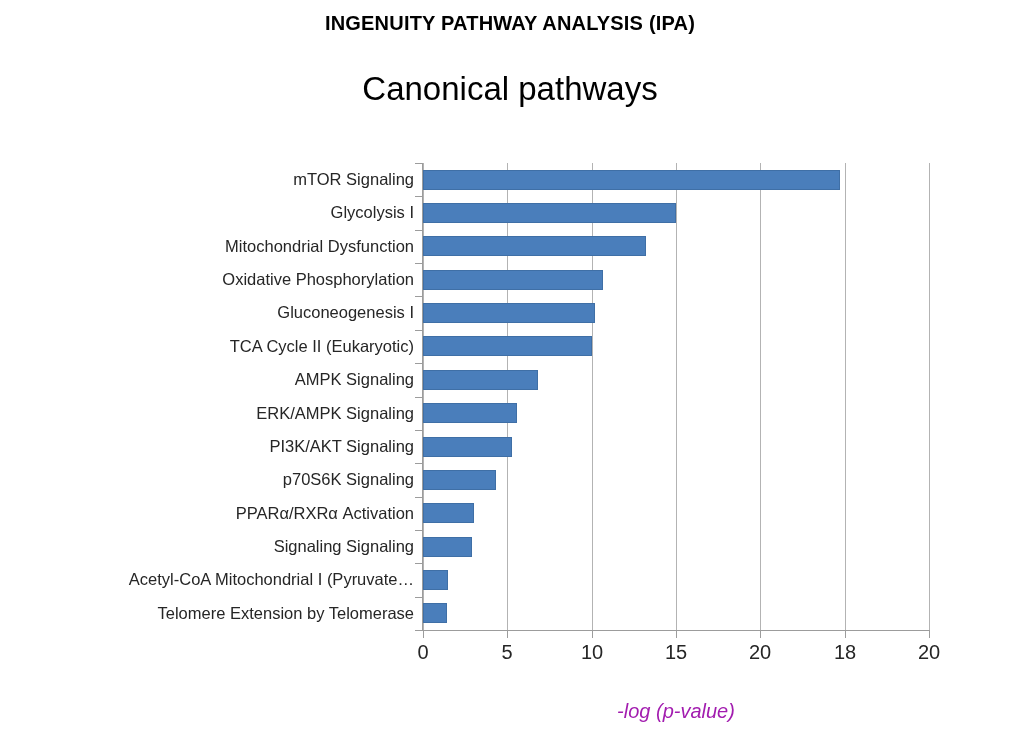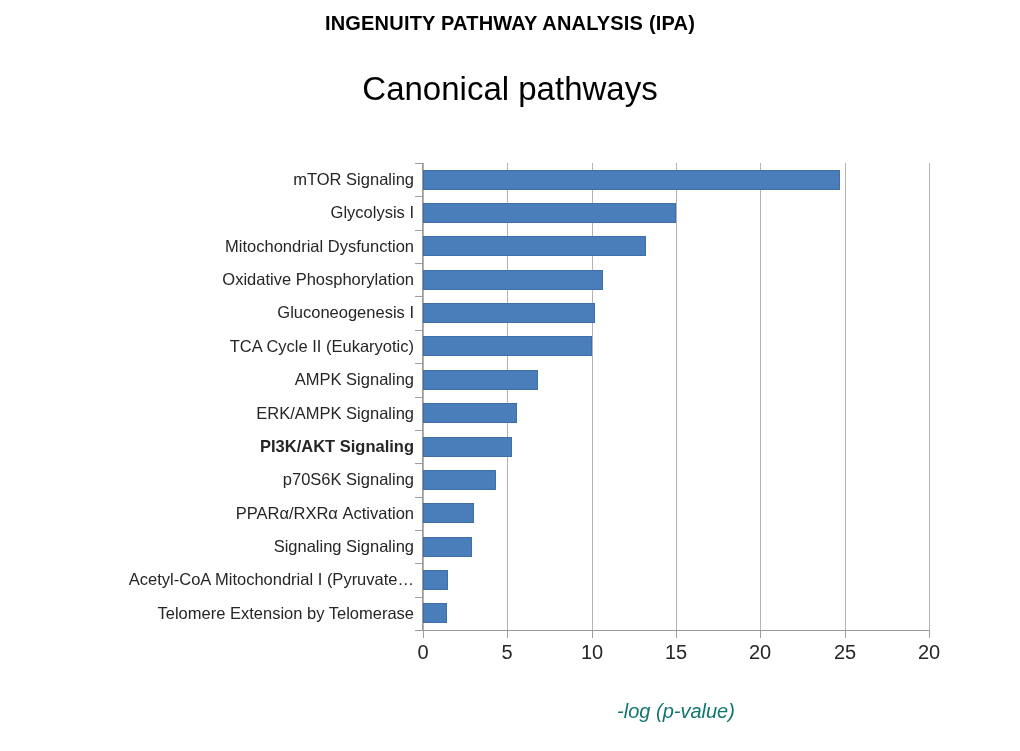--- a/index.html
+++ b/index.html
@@ -153,21 +153,21 @@
   #x-axis-title {
     position: absolute;
     top: 700px;
     left: 407px;
     width: 506px;
     text-align: center;
     font-family: "Liberation Sans", sans-serif;
     font-size: 20px;
     font-style: italic;
     font-weight: normal;
-    color: #0f766e;
+    color: #a21caf;
     white-space: nowrap;
   }
 </style>
 </head>
 <body>
 
 <div id="slide">
 
   <div id="chart-title">INGENUITY PATHWAY ANALYSIS (IPA)</div>
   <div id="chart-subtitle">Canonical pathways</div>
@@ -176,21 +176,21 @@
 
     <div id="category-axis-labels">
         <div class="cat-label" style="top: 0px;">mTOR Signaling</div>
         <div class="cat-label" style="top: 33.3571px;">Glycolysis I</div>
         <div class="cat-label" style="top: 66.7143px;">Mitochondrial Dysfunction</div>
         <div class="cat-label" style="top: 100.071px;">Oxidative Phosphorylation</div>
         <div class="cat-label" style="top: 133.429px;">Gluconeogenesis I</div>
         <div class="cat-label" style="top: 166.786px;">TCA Cycle II (Eukaryotic)</div>
         <div class="cat-label" style="top: 200.143px;">AMPK Signaling</div>
         <div class="cat-label" style="top: 233.5px;">ERK/AMPK Signaling</div>
-        <div class="cat-label" style="top: 266.857px; font-weight: bold;">PI3K/AKT Signaling</div>
+        <div class="cat-label" style="top: 266.857px;">PI3K/AKT Signaling</div>
         <div class="cat-label" style="top: 300.214px;">p70S6K Signaling</div>
         <div class="cat-label" style="top: 333.571px;">PPARα/RXRα Activation</div>
         <div class="cat-label" style="top: 366.929px;">Signaling Signaling</div>
         <div class="cat-label" style="top: 400.286px;">Acetyl-CoA Mitochondrial I (Pyruvate…</div>
         <div class="cat-label" style="top: 433.643px;">Telomere Extension by Telomerase</div>
       </div>
 
     <div id="plot-area">
         <div class="gridline" style="left: 0px;"></div>
         <div class="gridline" style="left: 84px;"></div>
@@ -239,18 +239,18 @@
       <div class="x-tick-label" style="left: 407px;">0</div>
       <div class="x-tick" style="left: 491px;"></div>
       <div class="x-tick-label" style="left: 491px;">5</div>
       <div class="x-tick" style="left: 576px;"></div>
       <div class="x-tick-label" style="left: 576px;">10</div>
       <div class="x-tick" style="left: 660px;"></div>
       <div class="x-tick-label" style="left: 660px;">15</div>
       <div class="x-tick" style="left: 744px;"></div>
       <div class="x-tick-label" style="left: 744px;">20</div>
       <div class="x-tick" style="left: 829px;"></div>
-      <div class="x-tick-label" style="left: 829px;">25</div>
+      <div class="x-tick-label" style="left: 829px;">18</div>
       <div class="x-tick" style="left: 913px;"></div>
       <div class="x-tick-label" style="left: 913px;">20</div>
     </div>
 
 </div>
 
 </body></html>

